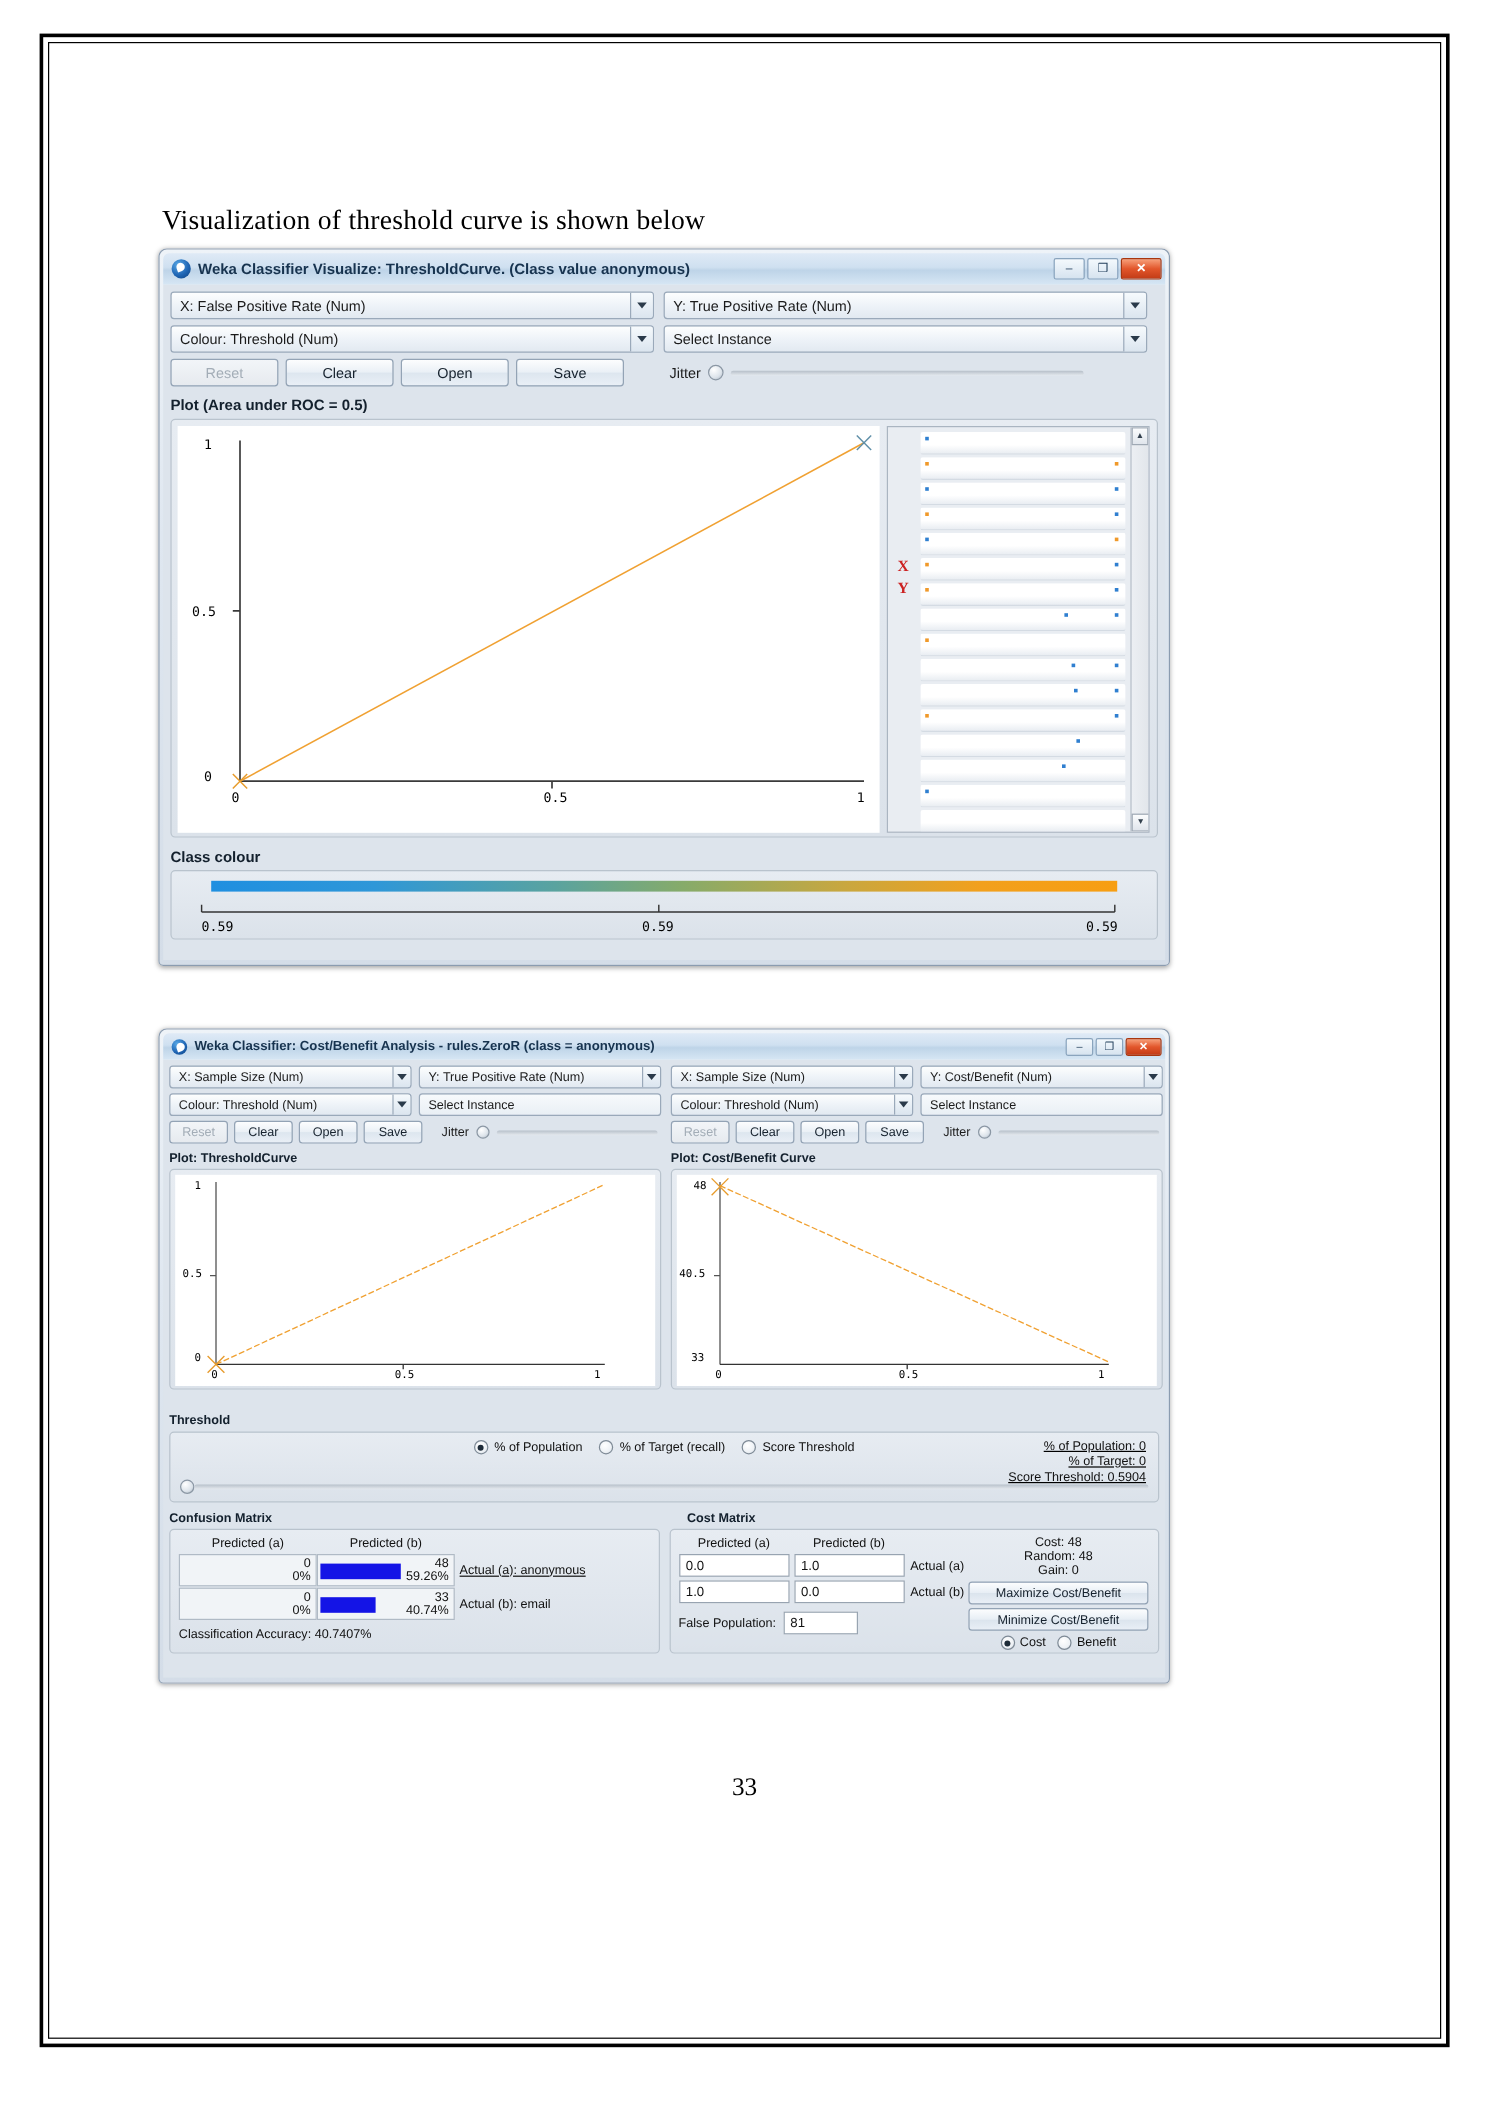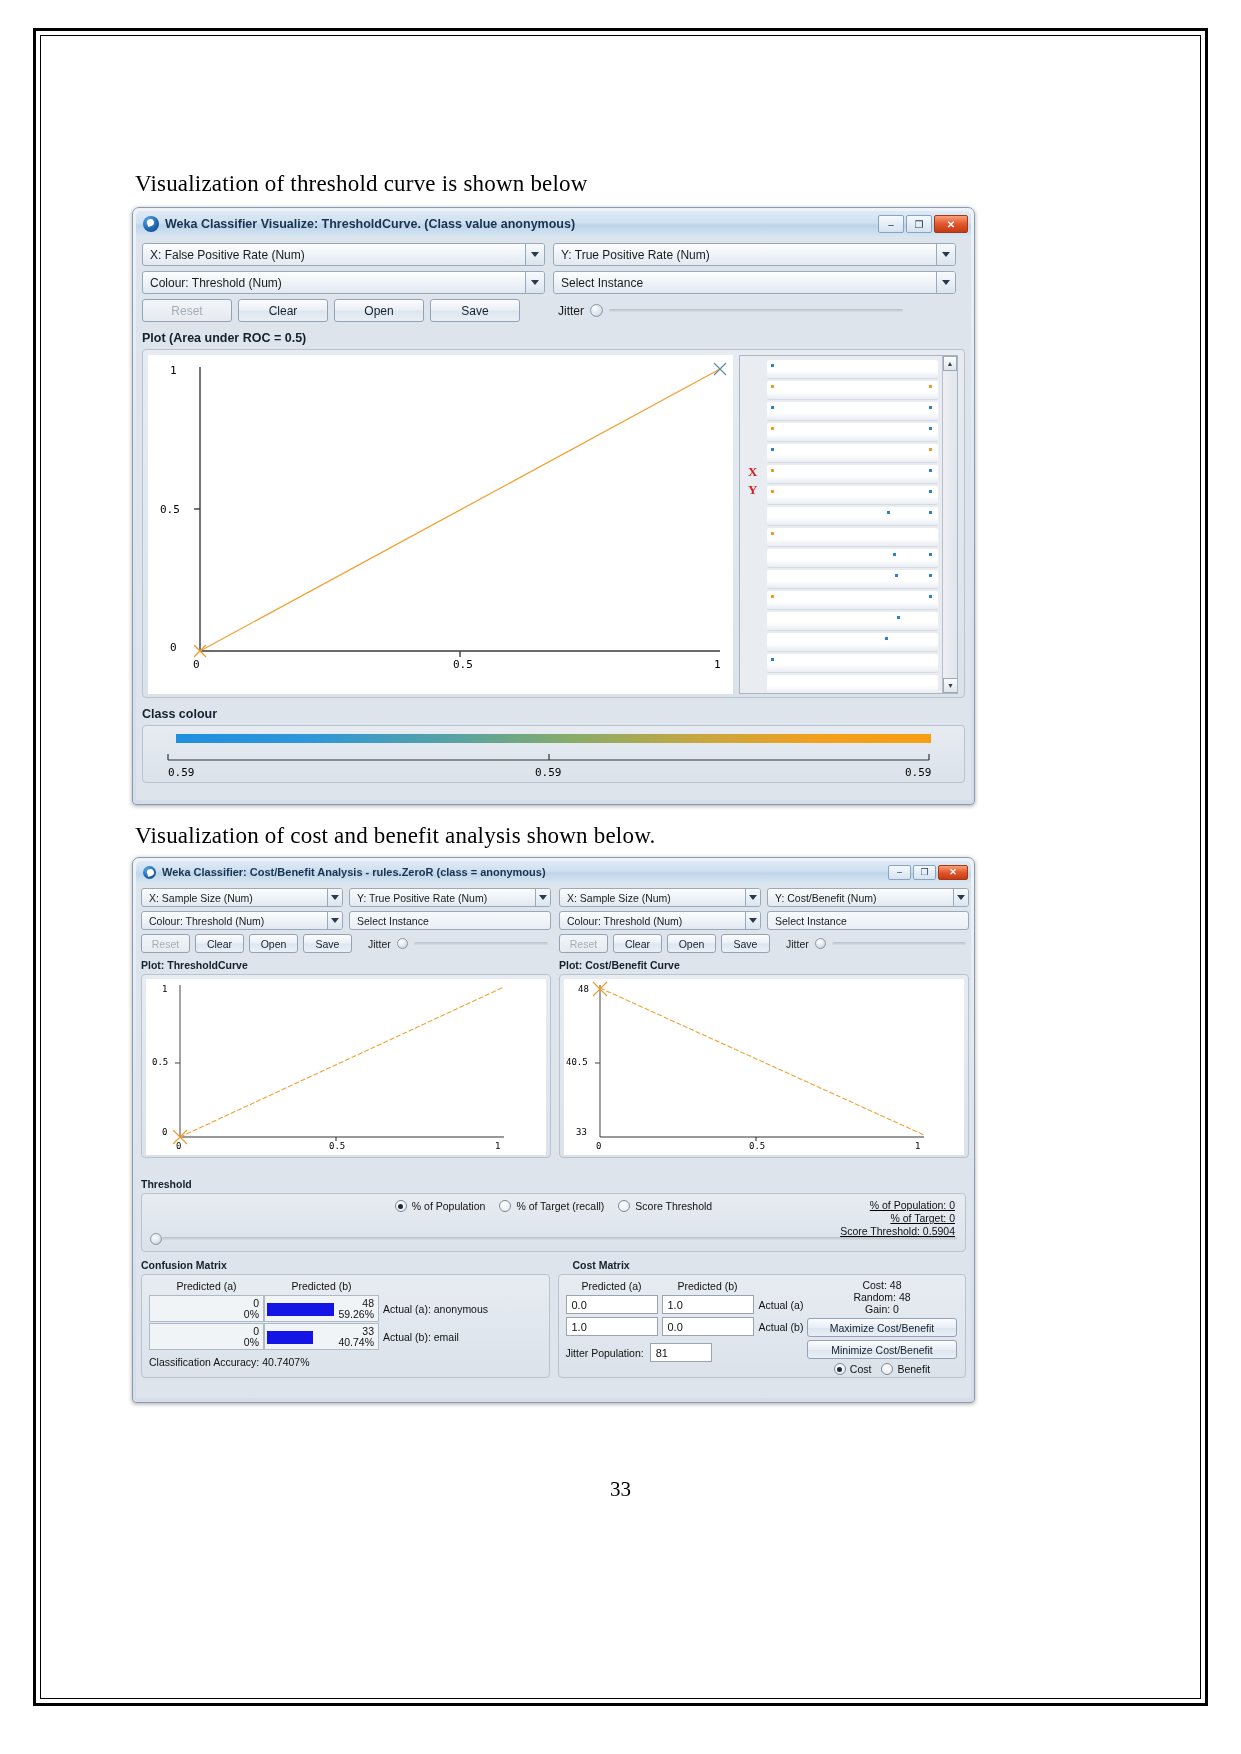--- a/index.html
+++ b/index.html
@@ -336,21 +336,20 @@
           <line x1="786" y1="1" x2="786" y2="7" stroke="#333" stroke-width="1.2"></line>
         </svg>
         <div class="axis-txt" style="left:25px;top:40px;">0.59</div>
         <div class="axis-txt" style="left:392px;top:40px;">0.59</div>
         <div class="axis-txt" style="left:762px;top:40px;">0.59</div>
       </div>
 
     </div>
   </div>
 
-  <div class="caption" style="position:absolute;left:75px;top:768px;">Visualization of cost and benefit analysis shown below.</div>
 
   <div class="weka-window" style="left:72px; top:802px; width:843px; height:546px;">
 
     <div class="weka-titlebar" style="height:22px;">
       <div class="weka-icon" style="width:13px;height:13px;"></div>
       <div class="weka-title" style="font-size:11px;">Weka Classifier: Cost/Benefit Analysis - rules.ZeroR  (class = anonymous)</div>
       <div class="win-btns">
         <div class="win-btn" style="width:23px;height:15px;font-size:9px;">–</div>
         <div class="win-btn" style="width:23px;height:15px;font-size:9px;">❐</div>
         <div class="win-btn close" style="width:30px;height:15px;font-size:9px;">✕</div>
@@ -512,21 +511,21 @@
             <div style="display:flex;align-items:stretch;margin-top:3px;">
               <div class="matrix-cell" style="width:115px;height:27px;position:relative;">
                 <span style="position:absolute;right:4px;top:1px;">0</span>
                 <span style="position:absolute;right:4px;bottom:1px;">0%</span>
               </div>
               <div class="matrix-cell" style="width:115px;height:27px;position:relative;">
                 <div class="bluebar" style="position:absolute;left:2px;top:7px;width:59%;"></div>
                 <span style="position:absolute;right:4px;top:1px;">48</span>
                 <span style="position:absolute;right:4px;bottom:1px;">59.26%</span>
               </div>
-              <div class="smalllabel" style="margin-left:4px;align-self:center;">Actual (a): anonymous</div>
+              <div class="smalllabel" style="margin-left:4px;align-self:center;text-decoration:underline;">Actual (a): anonymous</div>
             </div>
 
             <div style="display:flex;align-items:stretch;margin-top:1px;">
               <div class="matrix-cell" style="width:115px;height:27px;position:relative;">
                 <span style="position:absolute;right:4px;top:1px;">0</span>
                 <span style="position:absolute;right:4px;bottom:1px;">0%</span>
               </div>
               <div class="matrix-cell" style="width:115px;height:27px;position:relative;">
                 <div class="bluebar" style="position:absolute;left:2px;top:7px;width:41%;"></div>
                 <span style="position:absolute;right:4px;top:1px;">33</span>
@@ -549,21 +548,21 @@
               <div class="txtfield" style="width:92px;height:19px;">0.0</div>
               <div class="txtfield" style="width:92px;height:19px;margin-left:4px;">1.0</div>
               <div class="smalllabel" style="margin-left:5px;">Actual (a)</div>
             </div>
             <div style="display:flex;align-items:center;margin-top:3px;">
               <div class="txtfield" style="width:92px;height:19px;">1.0</div>
               <div class="txtfield" style="width:92px;height:19px;margin-left:4px;">0.0</div>
               <div class="smalllabel" style="margin-left:5px;">Actual (b)</div>
             </div>
             <div style="display:flex;align-items:center;margin-top:7px;">
-              <span class="smalllabel">Jitter Population:</span>
+              <span class="smalllabel">False Population:</span>
               <span class="txtfield" style="width:62px;height:19px;margin-left:6px;">81</span>
             </div>
 
             <div style="position:absolute;right:8px;top:4px;text-align:center;line-height:12px;width:150px;">
               <div class="smalllabel">Cost: 48</div>
               <div class="smalllabel">Random: 48</div>
               <div class="smalllabel">Gain: 0</div>
             </div>
             <div class="btn-sm" style="position:absolute;right:8px;top:43px;width:150px;">Maximize Cost/Benefit</div>
             <div class="btn-sm" style="position:absolute;right:8px;top:65px;width:150px;">Minimize Cost/Benefit</div>

